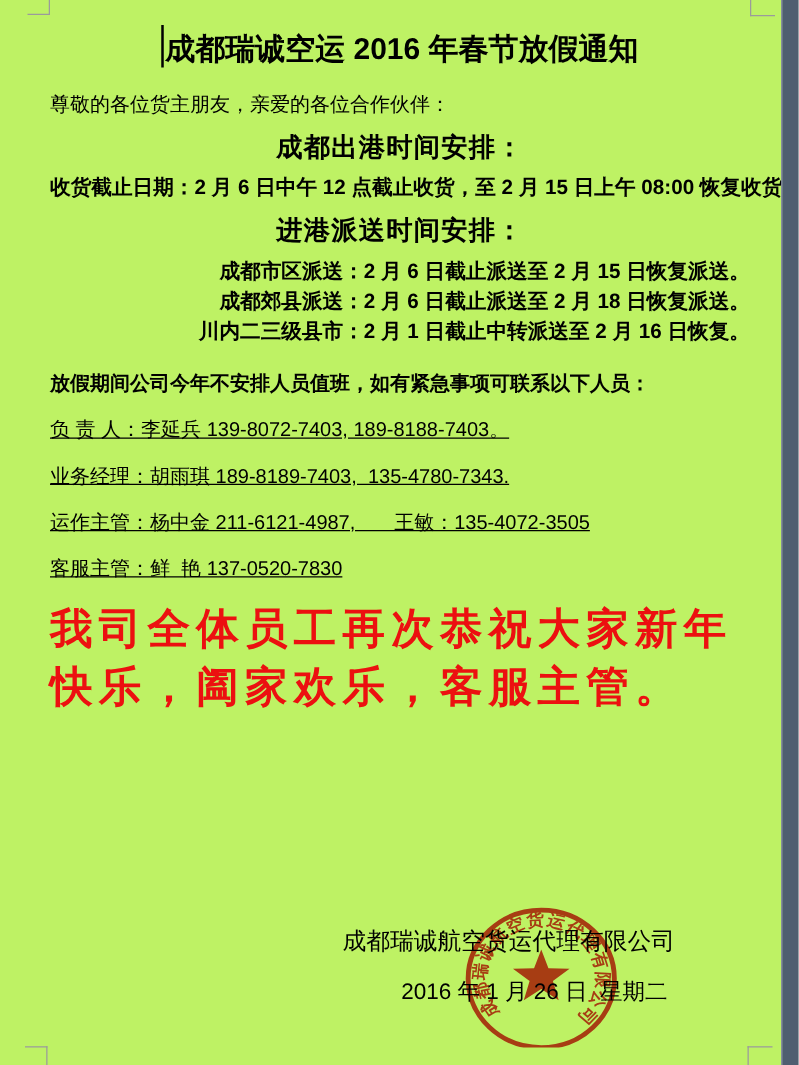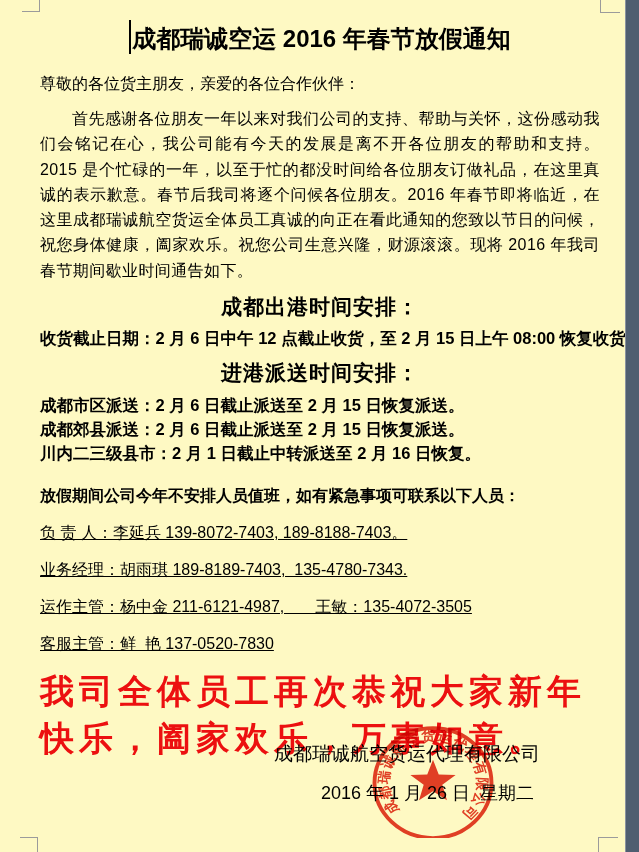--- a/index.html
+++ b/index.html
@@ -17,21 +17,21 @@
     overflow:hidden;
     color:#000;
   }
   .app-edge{
     position:absolute;top:0;right:0;width:14px;height:852px;
     background:var(--app-bg);
     border-left:1px solid #8a93a0;
   }
   .page{
     position:absolute;top:0;left:0;width:625px;height:852px;
-    background:#fef9c3;
+    background:#bef264;
     padding:12px 25px 0 40px;
   }
   
   .mark{position:absolute;}
   .mark-tl{left:22px;top:0;width:18px;height:12px;border-right:1px solid var(--mark-gray);border-bottom:1px solid var(--mark-gray);}
   .mark-tr{left:600px;top:0;width:20px;height:13px;border-left:1px solid var(--mark-gray);border-bottom:1px solid var(--mark-gray);}
   .mark-bl{left:20px;top:837px;width:18px;height:15px;border-right:1px solid var(--mark-gray);border-top:1px solid var(--mark-gray);}
   .mark-br{left:598px;top:837px;width:20px;height:15px;border-left:1px solid var(--mark-gray);border-top:1px solid var(--mark-gray);}
 
   .title{
@@ -59,21 +59,21 @@
   }
   .sec-heading{
     margin-top:10px;
     text-align:center;
     font-size:21px;font-weight:bold;line-height:28px;
     letter-spacing:1px;
   }
   .sec-heading.first{margin-top:10px;}
   .bold-line{
     margin-top:7px;
-    text-align:left;
+    text-align:right;
     font-size:16.5px;font-weight:bold;line-height:21px;
     white-space:nowrap;
   }
   .delivery{margin-top:3px;margin-bottom:0;line-height:21px;}
   .delivery-group{margin-top:8px;}
   .duty{
     margin-top:22px;
     font-size:16px;line-height:20px;font-weight:bold;
   }
   .contact{
@@ -119,42 +119,41 @@
 
   <div class="mark mark-tl"></div>
   <div class="mark mark-tr"></div>
   <div class="mark mark-bl"></div>
   <div class="mark mark-br"></div>
 
   <h1 class="title"><span class="caret"></span><span>成都瑞诚空运 2016 年春节放假通知</span></h1>
 
   <p class="greeting">尊敬的各位货主朋友，亲爱的各位合作伙伴：</p>
 
-  <p class="body-para">首先感谢各位朋友一年以来对我们公司的支持、帮助与关怀，这份感动我们会铭记在心，我公司能有今天的发展是离不开各位朋友的帮助和支持。2015 是个忙碌的一年，以至于忙的都没时间给各位朋友订做礼品，在这里真诚的表示歉意。春节后我司将逐个问候各位朋友。2016 年春节即将临近，在这里成都瑞诚航空货运全体员工真诚的向正在看此通知的您致以节日的问候，祝您身体健康，阖家欢乐。祝您公司生意兴隆，财源滚滚。现将 2016 年我司春节期间歇业时间通告如下。</p>
 
   <h2 class="sec-heading first">成都出港时间安排：</h2>
   <p class="bold-line">收货截止日期：2 月 6 日中午 12 点截止收货，至 2 月 15 日上午 08:00 恢复收货</p>
 
   <h2 class="sec-heading">进港派送时间安排：</h2>
   <div class="delivery-group">
     <p class="bold-line delivery">成都市区派送：2 月 6 日截止派送至 2 月 15 日恢复派送。</p>
-    <p class="bold-line delivery">成都郊县派送：2 月 6 日截止派送至 2 月 15 日恢复派送。</p>
+    <p class="bold-line delivery">成都郊县派送：2 月 6 日截止派送至 2 月 18 日恢复派送。</p>
     <p class="bold-line delivery">川内二三级县市：2 月 1 日截止中转派送至 2 月 16 日恢复。</p>
   </div>
 
   <p class="duty">放假期间公司今年不安排人员值班，如有紧急事项可联系以下人员：</p>
 
   <p class="contact">负 责 人：李延兵 139-8072-7403, 189-8188-7403。</p>
   <p class="contact">业务经理：胡雨琪 189-8189-7403,  135-4780-7343.</p>
   <p class="contact">运作主管：杨中金 211-6121-4987,       王敏：135-4072-3505</p>
   <p class="contact">客服主管：鲜  艳 137-0520-7830</p>
 
   <div class="wish">
     <div>我司全体员工再次恭祝大家新年</div>
-    <div>快乐，阖家欢乐，万事如意。</div>
+    <div>快乐，阖家欢乐，客服主管。</div>
   </div>
 
   <div class="signature">成都瑞诚航空货运代理有限公司</div>
   <div class="sign-date">2016 年 1 月 26 日  星期二</div>
 
   <svg class="stamp" viewBox="0 0 120 112" preserveAspectRatio="none">
     <circle class="stamp-ring" cx="60" cy="58" r="54"></circle>
     <defs>
       <path id="sealArc" d="M 31 86 A 41 41 0 1 1 89 86" fill="none"></path>
     </defs>

